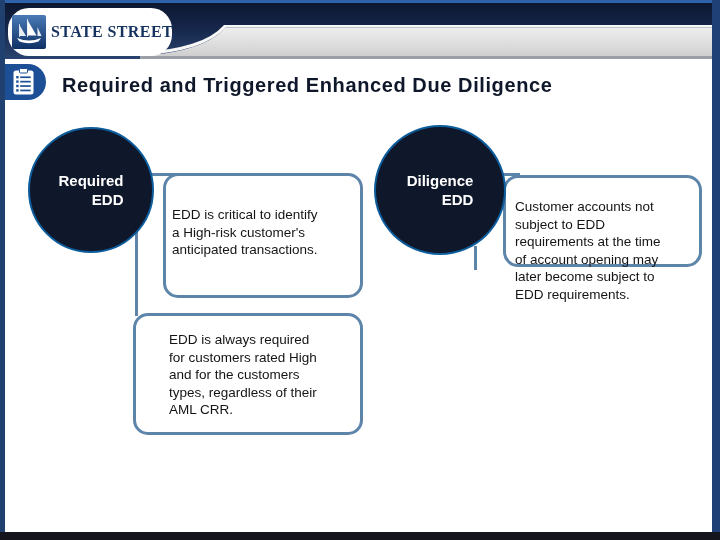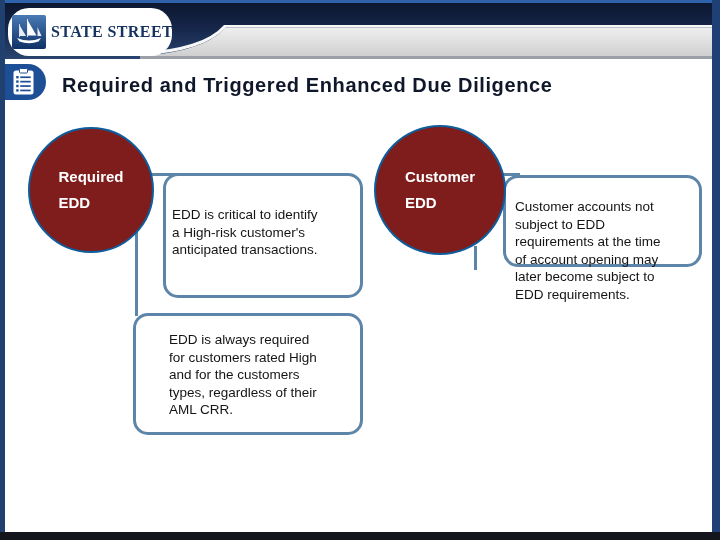--- a/index.html
+++ b/index.html
@@ -33,23 +33,23 @@
   .connector{position:absolute;background:#5d85aa;}
   .conn-h1{left:148px;top:173px;width:32px;height:3px;}
   .conn-h2{left:496px;top:173px;width:24px;height:3px;}
   .conn-v1{left:135px;top:228px;width:3px;height:88px;}
   .conn-v2{left:474px;top:246px;width:3px;height:24px;}
   .callout{position:absolute;background:#ffffff;border:3px solid #5d85aa;border-radius:15px;
     box-sizing:border-box;color:#141414;font-size:13.5px;line-height:17.5px;white-space:pre-line;}
   .callout-critical{left:163px;top:173px;width:200px;height:125px;padding:30px 8px 8px 6px;}
   .callout-always{left:133px;top:313px;width:230px;height:122px;padding:15px 8px 4px 33px;}
   .callout-customer{left:503px;top:175px;width:199px;height:92px;padding:20px 4px 0 9px;}
-  .node{position:absolute;border-radius:50%;background:#7f1d1d;border:2px solid #0d5d9d;
+  .node{position:absolute;border-radius:50%;background:#0f172a;border:2px solid #0d5d9d;
     box-sizing:border-box;display:flex;align-items:center;justify-content:center;
-    color:#ffffff;font-weight:bold;font-size:15px;line-height:26px;text-align:left;
+    color:#ffffff;font-weight:bold;font-size:15px;line-height:19px;text-align:right;
     white-space:pre-line;}
   .node-required{left:28px;top:127px;width:126px;height:126px;}
   .node-triggered{left:374px;top:125px;width:132px;height:130px;}
   
   .footer-text{position:absolute;right:74px;top:506px;font-size:12.5px;color:#222222;}
 </style>
 </head>
 <body>
 
 <div class="slide">
@@ -123,20 +123,20 @@
 AML CRR.</div>
   <div class="callout callout-customer">Customer accounts not
 subject to EDD
 requirements at the time
 of account opening may
 later become subject to
 EDD requirements.</div>
 
   <div class="node node-required">Required
 EDD</div>
-  <div class="node node-triggered">Customer
+  <div class="node node-triggered">Diligence
 EDD</div>
 
 
   <div class="border-left"></div>
   <div class="border-right"></div>
   <div class="bottom-bar"></div>
 </div>
 
 </body></html>

